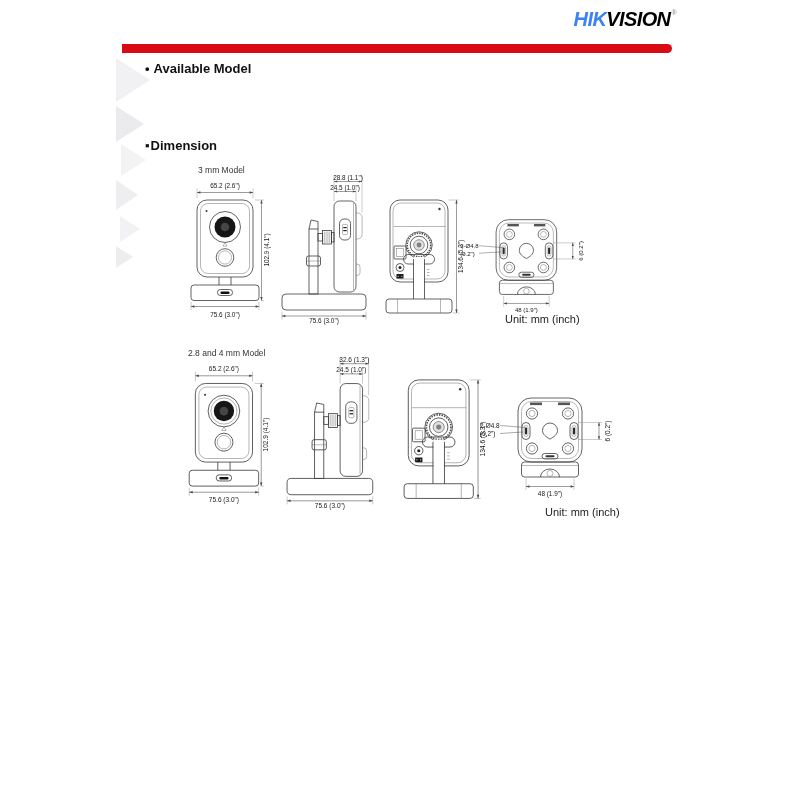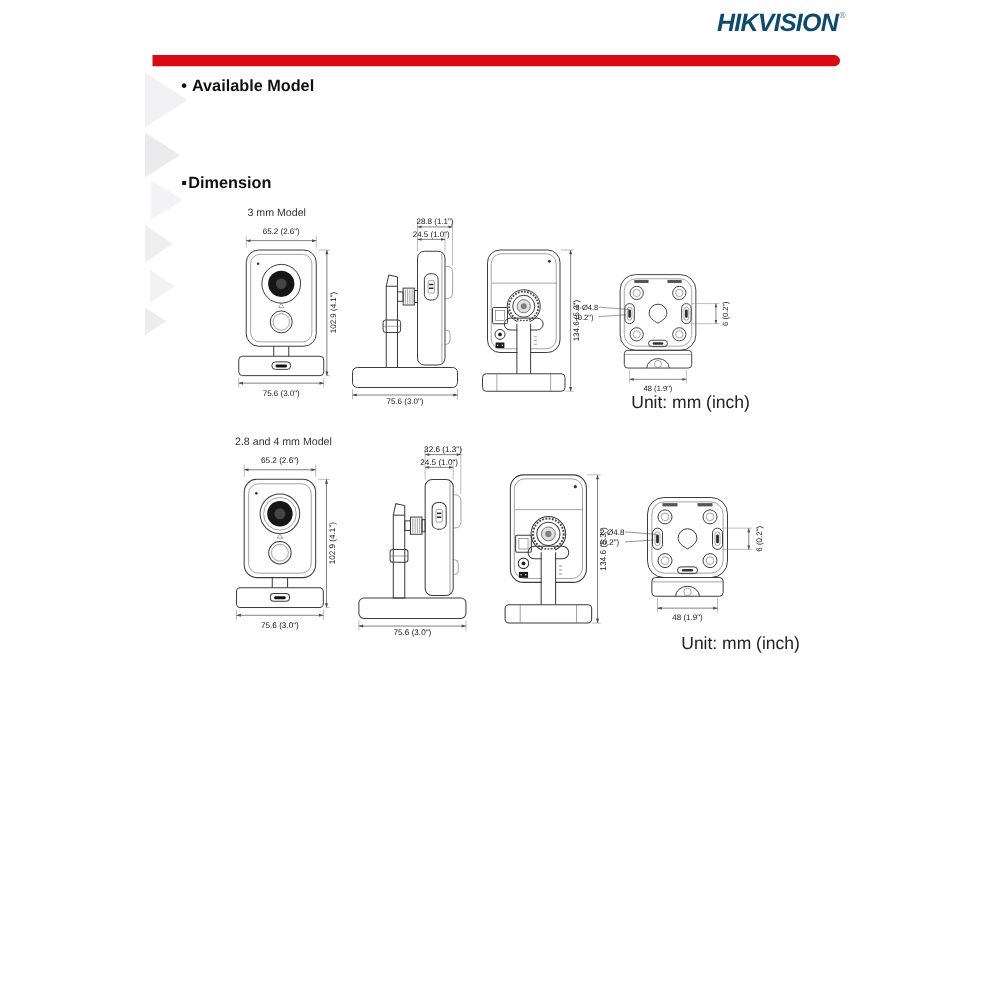--- a/index.html
+++ b/index.html
@@ -2,32 +2,32 @@
 <html><head>
 <meta charset="utf-8">
 <style>
   html,body{margin:0;padding:0;background:#fff;}
   .page{position:relative;width:800px;height:800px;background:#fff;overflow:hidden;
         font-family:"Liberation Sans",sans-serif;color:#1a1a1a;}
   .abs{position:absolute;}
   
   .logo{position:absolute;top:8px;right:124px;font-style:italic;font-weight:800;
         font-size:20px;letter-spacing:-0.6px;white-space:nowrap;}
-  .logo .hik{color:#0c4a6e;}
-  .logo .vision{color:#0c4a6e;}
+  .logo .hik{color:#3b82f6;}
+  .logo .vision{color:#000000;}
   .logo .reg{color:#9a9b9e;font-size:7px;font-style:normal;vertical-align:top;position:relative;top:1px;margin-left:1px;}
   
   .redbar{position:absolute;left:122px;top:44px;width:550px;height:9px;background:#d90a12;
           border-radius:0 4.5px 4.5px 0;}
   
   .sec-heading{position:absolute;font-weight:700;font-size:13px;color:#111;}
   .sec-heading .blt{margin-right:4px;}
   .models{position:absolute;left:148px;top:80px;font-size:10.5px;line-height:13.4px;color:#222;}
   .model-label{position:absolute;font-size:8.5px;color:#333;}
-  .unit{position:absolute;font-size:14px;color:#222;}
+  .unit{position:absolute;font-size:11px;color:#222;}
   
   svg.dw{position:absolute;overflow:visible;}
   svg.dw .ln{fill:none;stroke:#3c3c3c;stroke-width:.8;}
   svg.dw .ln2{fill:none;stroke:#6e6e6e;stroke-width:.5;}
   svg.dw .ln3{fill:none;stroke:#555;stroke-width:.5;}
   svg.dw .dim{stroke:#4a4a4a;stroke-width:.55;}
   svg.dw .ext{stroke:#8a8a8a;stroke-width:.45;}
   svg.dw .arr{fill:#4a4a4a;stroke:none;}
   svg.dw text{font-family:"Liberation Sans",sans-serif;font-size:6.4px;fill:#161616;}
 </style>

